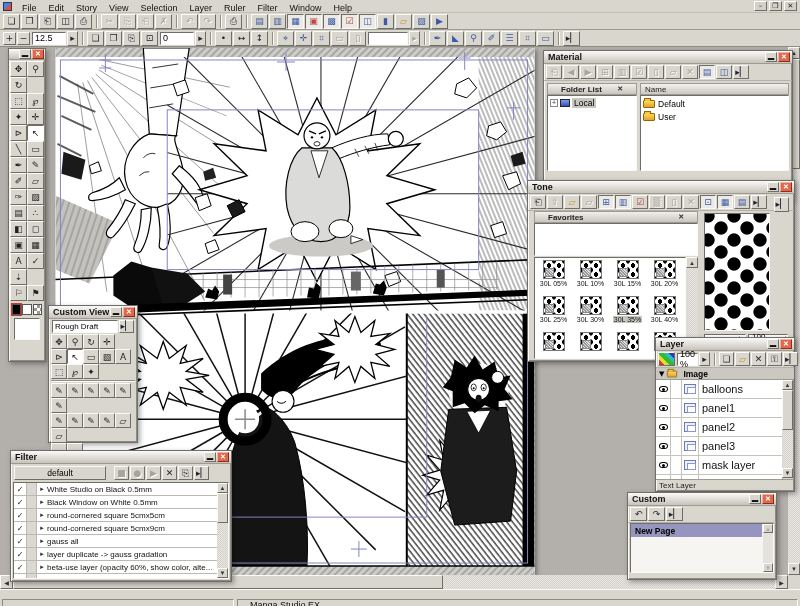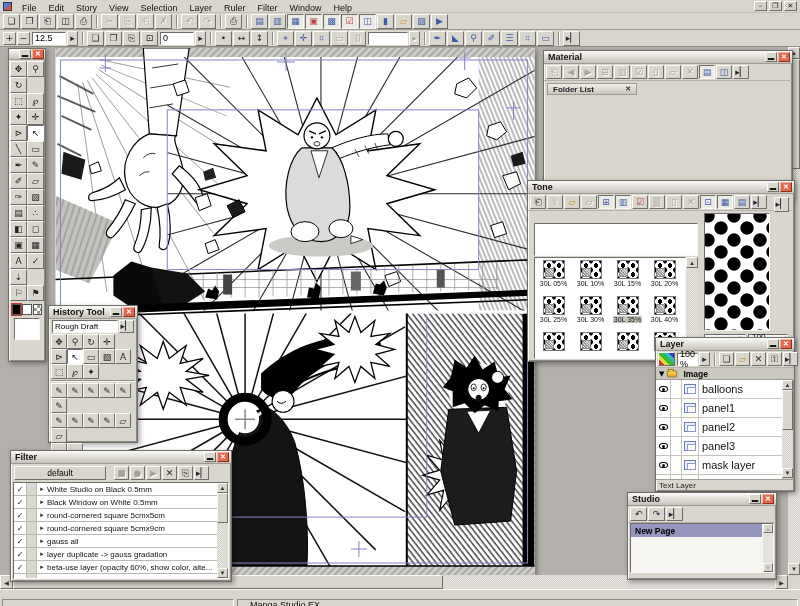--- a/index.html
+++ b/index.html
@@ -44,21 +44,21 @@
   #hscroll{left:0;top:528px;width:788px;height:14px;}
   #sbcorner{position:absolute;left:788px;top:528px;width:12px;height:14px;background:#d9d6ce;}
 
   
   .pal{position:absolute;background:#d9d6ce;border:1px solid #6f6d68;box-shadow:inset 1px 1px 0 #fbfaf7,inset -1px -1px 0 #8d8a84,2px 2px 5px rgba(0,0,0,.35);}
   .ptitle{height:13px;display:flex;align-items:center;padding:0 2px 0 4px;font-size:9px;font-weight:bold;color:#111;background:linear-gradient(#fbfaf8,#c7c3bb);border-bottom:1px solid #9d9a93;}
   .tbtns{margin-left:auto;display:flex;gap:1px;}
   .tb{width:12px;height:10px;display:flex;align-items:center;justify-content:center;font-size:6.5px;background:#d9d6ce;border:1px solid;border-color:#fbfaf7 #6f6d68 #6f6d68 #fbfaf7;color:#111;}
   .tb.close{background:#e0684c;color:#fff;border-color:#f2b3a2 #8f2d18 #8f2d18 #f2b3a2;font-size:7px;}
   .ptools{display:flex;align-items:center;padding:1px 2px;border-bottom:1px solid #b5b2ab;}
-  .subhdr{height:12px;display:flex;align-items:center;padding:0 5px;font-size:8px;font-weight:bold;background:linear-gradient(#f1efeb,#c9c5bd);border:1px solid #9d9a93;color:#222;}
+  .subhdr{height:12px;display:flex;align-items:center;padding:0 13px;font-size:8px;font-weight:bold;background:linear-gradient(#f1efeb,#c9c5bd);border:1px solid #9d9a93;color:#222;}
   .hx{margin-left:auto;font-size:7px;color:#333;}
   .whitebox{background:#fff;border:1px solid;border-color:#6f6d68 #fbfaf7 #fbfaf7 #6f6d68;}
 
   
   #toolbox{left:8px;top:48px;width:38px;height:314px;z-index:5;}
   #toolbox .ptitle{height:11px;padding:0 1px;}
   #tbxgrid{display:flex;flex-wrap:wrap;padding:1px;}
   .tbt{width:17px;height:16px;display:inline-flex;align-items:center;justify-content:center;background:#d9d6ce;border:1px solid;border-color:#fbfaf7 #6f6d68 #6f6d68 #fbfaf7;}
   .tbt .g{font-size:9px;color:#222;}
   .tbt.on{background:#fff;border-color:#6f6d68 #fbfaf7 #fbfaf7 #6f6d68;}
@@ -704,21 +704,21 @@
     <div class="swrow">
       <span class="sw black"></span>
       <span class="sw white"></span>
       <span class="sw chk"></span>
     </div>
     <div class="prevbox"></div>
   </div>
 
   <div id="customtool" class="pal">
     <div class="ptitle">
-        <span>History Tool</span>
+        <span>Custom View</span>
       <div class="tbtns">
           <span class="tb">▬</span>
           <span class="tb close">✕</span>
         </div>
     </div>
     <div id="ct-presetrow">
       <span id="ct-preset" class="tin">Rough Draft</span>
       <button class="ibtn" style="min-width:12px;height:13px">
           <span class="g">▸▏</span>
         </button>
@@ -866,20 +866,42 @@
         <button class="ibtn" style="height:14px;min-width:16px">
           <span class="g">▸▏</span>
         </button>
       </div>
     <div id="mat-body">
       <div id="mat-left">
         <div class="subhdr">
             <span>Folder List</span>
             <span class="hx">✕</span>
           </div>
+        <div id="mat-tree">
+          <div class="treerow">
+            <span class="texp">+</span>
+            <span class="pc"></span>
+            <span class="treelbl">Local</span>
+          </div>
+        </div>
+      </div>
+      <div id="mat-right">
+        <div id="mat-colhdr">
+            <span>Name</span>
+          </div>
+        <div id="mat-list">
+            <div class="mrow">
+              <span class="fold"></span>
+              <span class="mlbl">Default</span>
+            </div>
+            <div class="mrow">
+              <span class="fold"></span>
+              <span class="mlbl">User</span>
+            </div>
+          </div>
       </div>
     </div>
   </div>
 
   <div id="tone" class="pal">
     <div class="ptitle">
         <span>Tone</span>
       <div class="tbtns">
           <span class="tb">▬</span>
           <span class="tb close">✕</span>
@@ -921,20 +943,24 @@
         </button>
         <button class="ibtn blu on" style="height:14px;min-width:16px">
           <span class="g">▦</span>
         </button>
         <button class="ibtn blu" style="height:14px;min-width:16px">
           <span class="g">▤</span>
         </button>
         <button class="ibtn" style="height:14px;min-width:16px">
           <span class="g">▸▏</span>
         </button>
+      </div>
+    <div id="tone-fav" class="subhdr">
+        <span>Favorites</span>
+        <span class="hx">✕</span>
       </div>
     <div id="tone-favlist" class="whitebox"></div>
     <div id="tone-grid">
       <div style="display:contents"><div class="tcell">
             <span class="tsw"></span>
             <span class="tlbl">30L 05%</span>
           </div><div class="tcell">
             <span class="tsw"></span>
             <span class="tlbl">30L 10%</span>
           </div><div class="tcell">
@@ -1128,21 +1154,21 @@
           <span>▼</span>
         </div>
     </div>
     <div id="layer-status">
         <span>Text Layer</span>
       </div>
   </div>
 
   <div id="history" class="pal">
     <div class="ptitle">
-        <span>Studio</span>
+        <span>Custom</span>
       <div class="tbtns">
           <span class="tb">▬</span>
           <span class="tb close">✕</span>
         </div>
     </div>
     <div class="ptools">
         <button class="ibtn" style="height:14px">
           <span class="g">↶</span>
         </button>
         <button class="ibtn" style="height:14px">

